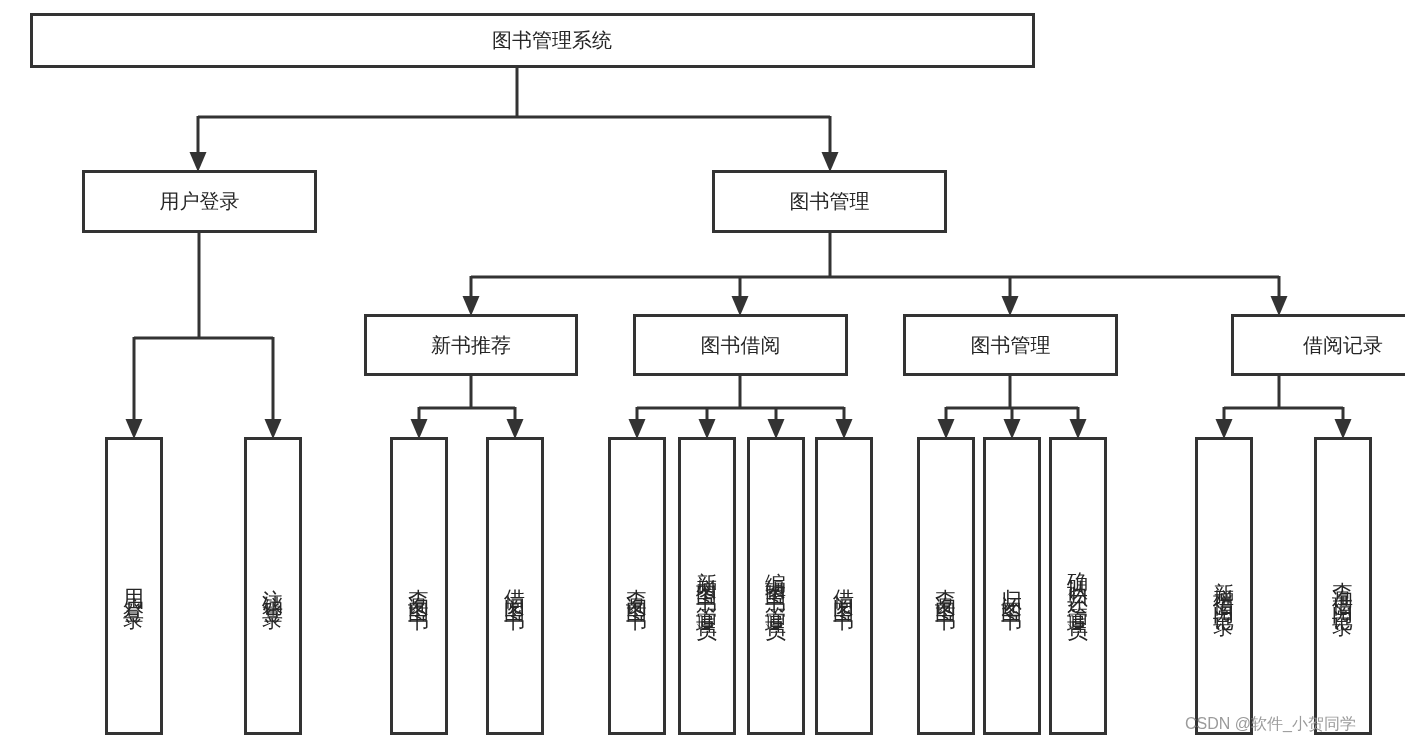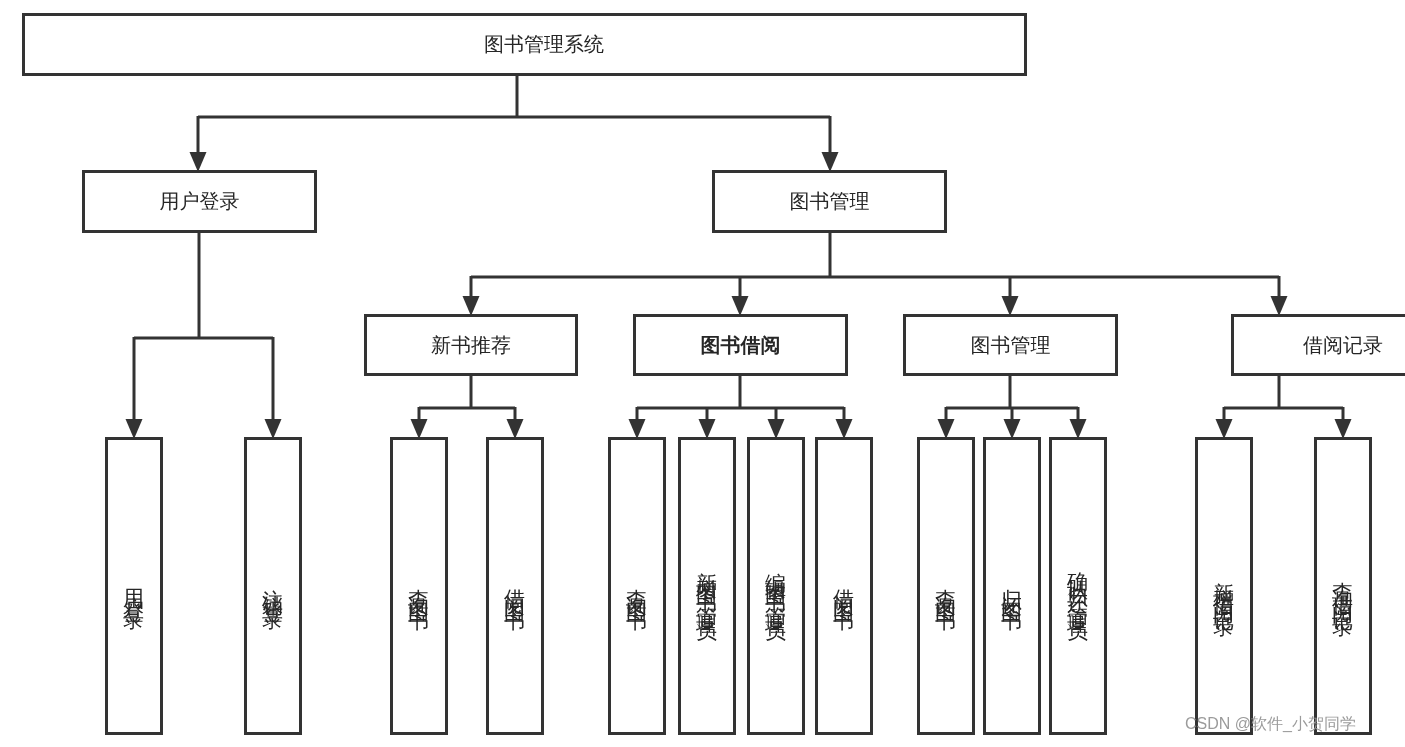--- a/index.html
+++ b/index.html
@@ -26,21 +26,21 @@
     position: absolute;
     box-sizing: border-box;
     border: 3px solid #333333;
     background: #ffffff;
     display: flex;
     align-items: center;
     justify-content: center;
     color: #262626;
     font-size: 20px;
   }
-  .node.root  { left: 22px;  top: 13px;  width: 1005px; height: 63px; padding-left: 39px; }
+  .node.root  { left: 30px;  top: 13px;  width: 1005px; height: 55px; padding-left: 39px; }
   .node.lv2   { top: 170px; height: 63px; }
   .node.lv3   { top: 314px; height: 62px; text-align: right; }
   .node.leaf  { top: 437px; height: 298px; width: 58px; }
   .leaf span {
     writing-mode: vertical-rl;
     letter-spacing: 7px;
     font-size: 21px;
     line-height: 1;
   }
   .watermark {
@@ -139,21 +139,21 @@
   <div class="node lv2" style="left:82px; width:235px;">
     <span>用户登录</span>
   </div>
   <div class="node lv2" style="left:712px; width:235px;text-align:right;">
     <span>图书管理</span>
   </div>
 
   <div class="node lv3" style="left:364px; width:214px;">
     <span>新书推荐</span>
   </div>
-  <div class="node lv3" style="left:633px; width:215px;font-weight:bold;">
+  <div class="node lv3" style="left:633px; width:215px;">
     <span>图书借阅</span>
   </div>
   <div class="node lv3" style="left:903px; width:215px;">
     <span>图书管理</span>
   </div>
   <div class="node lv3" style="left:1223px; width:224px;margin-left:8px;">
     <span>借阅记录</span>
   </div>
 
   <div class="node leaf" style="left:105px;">

